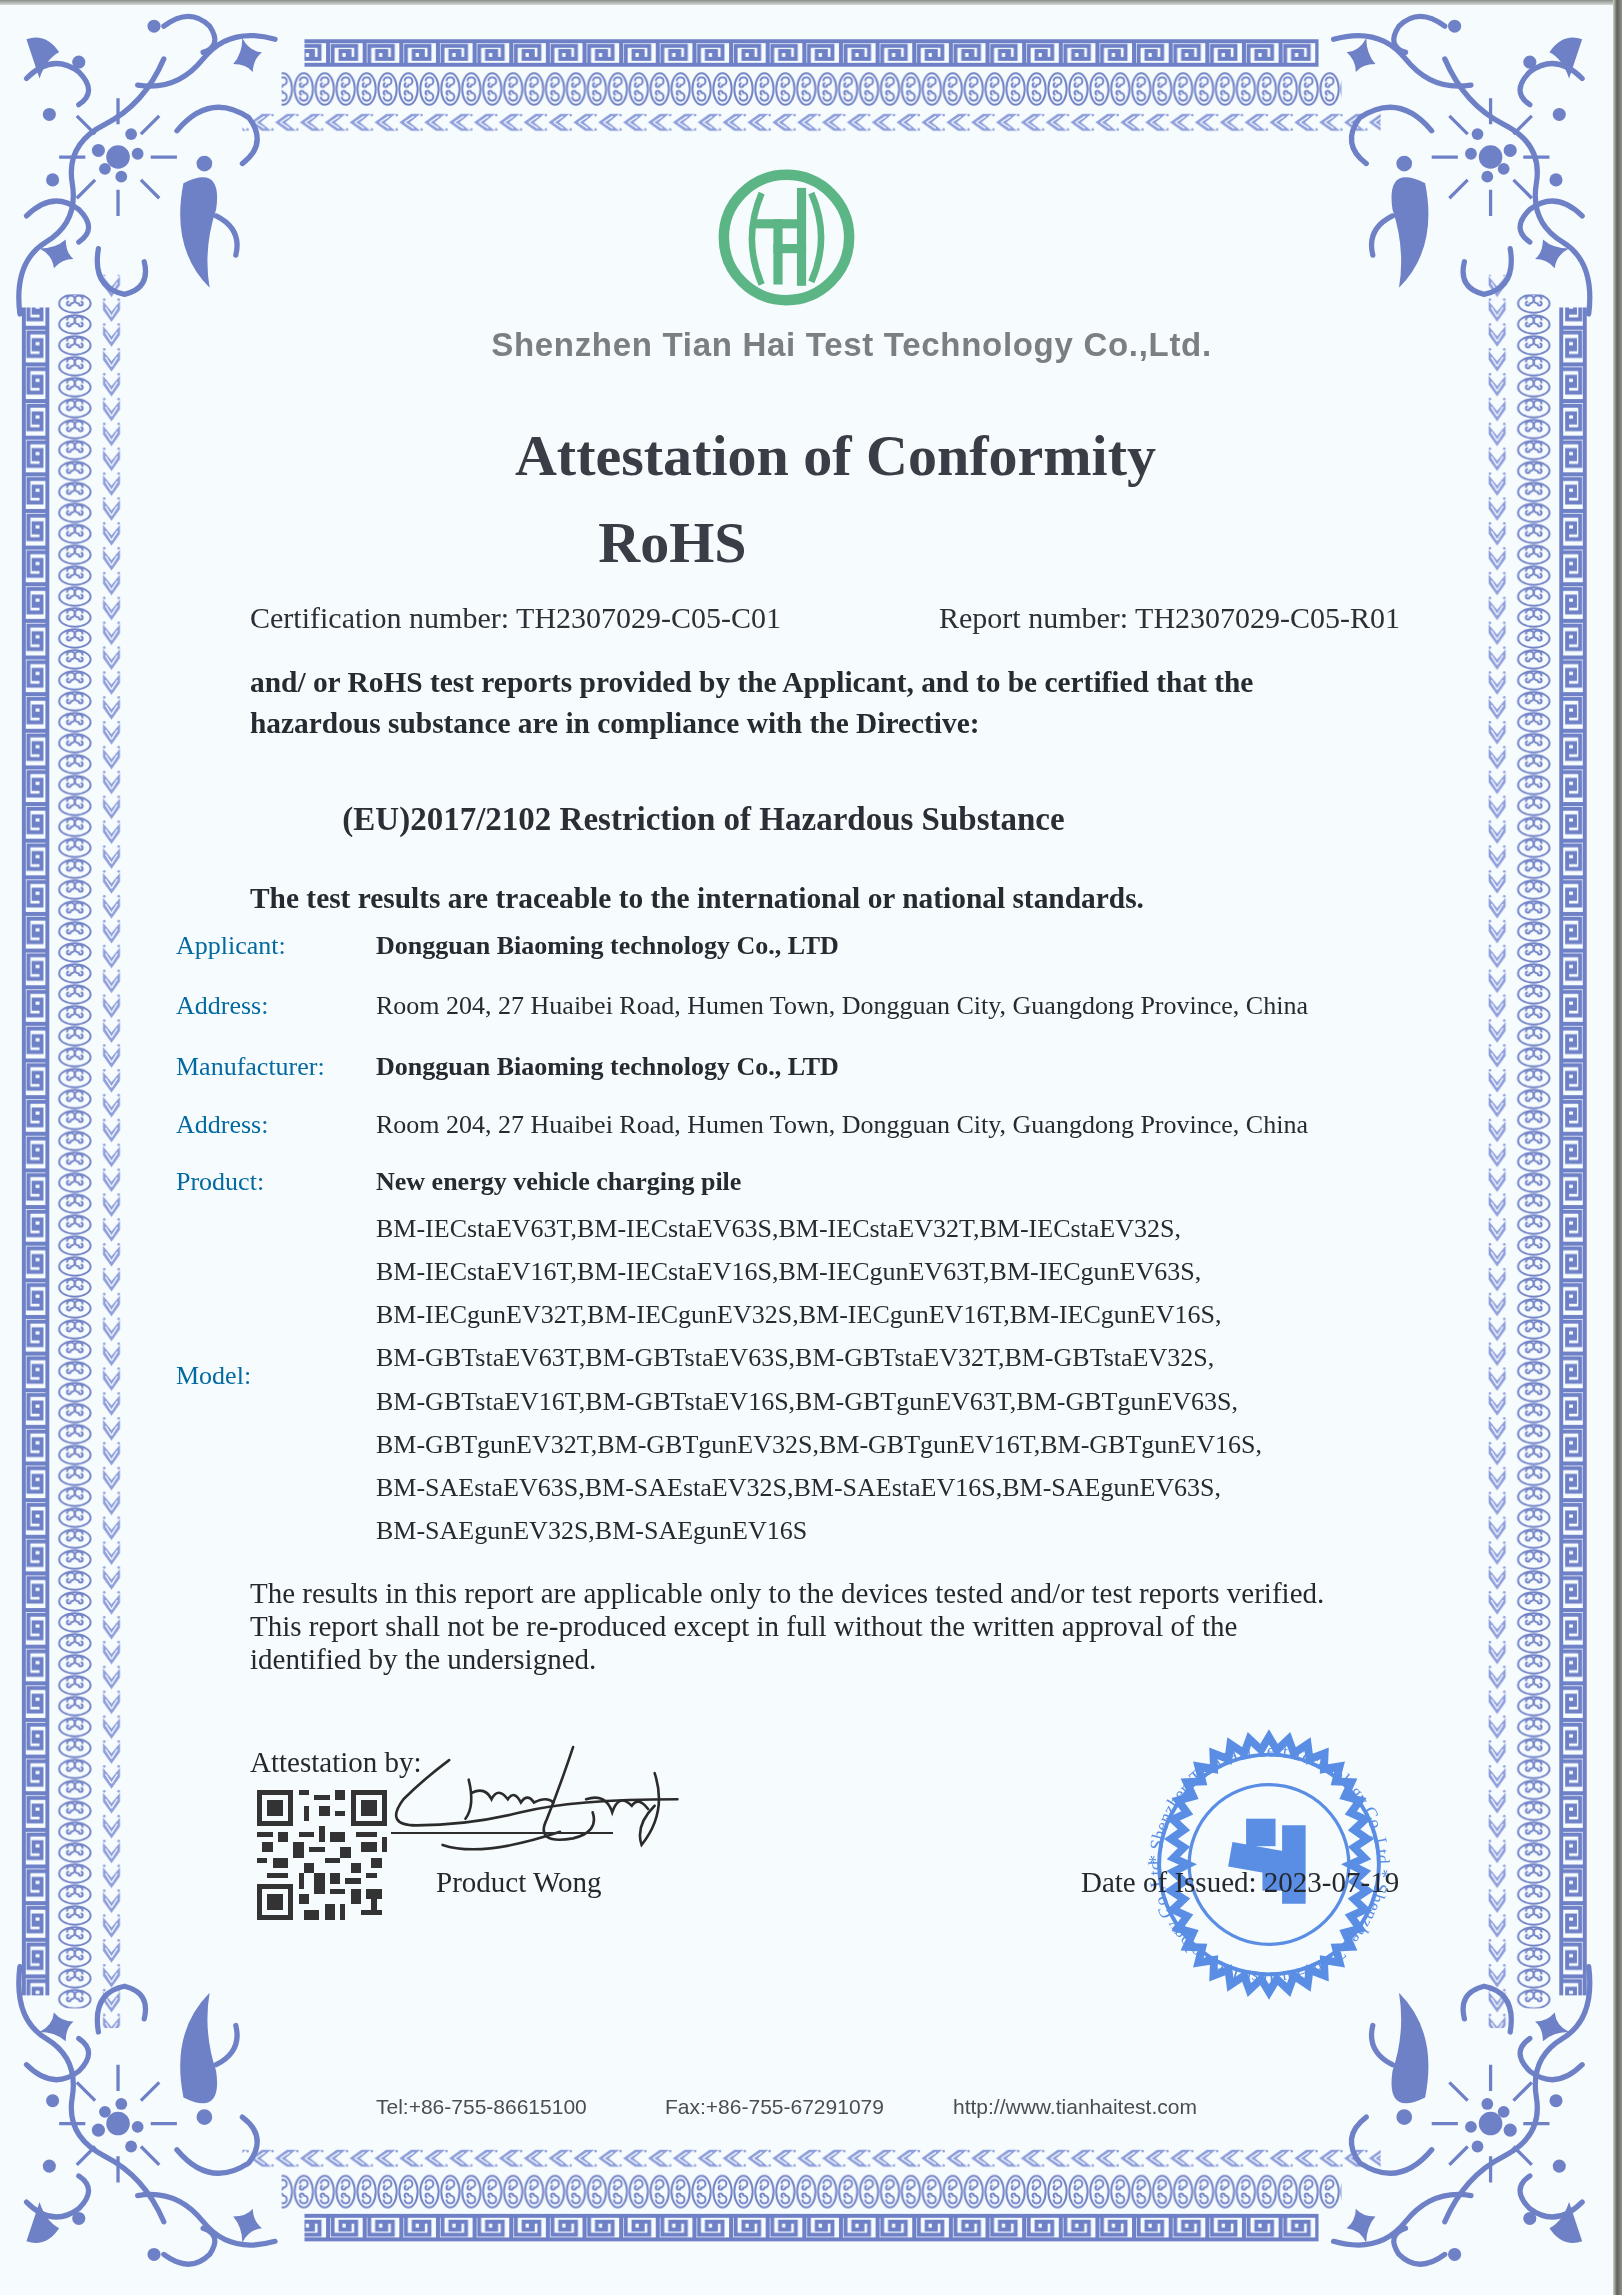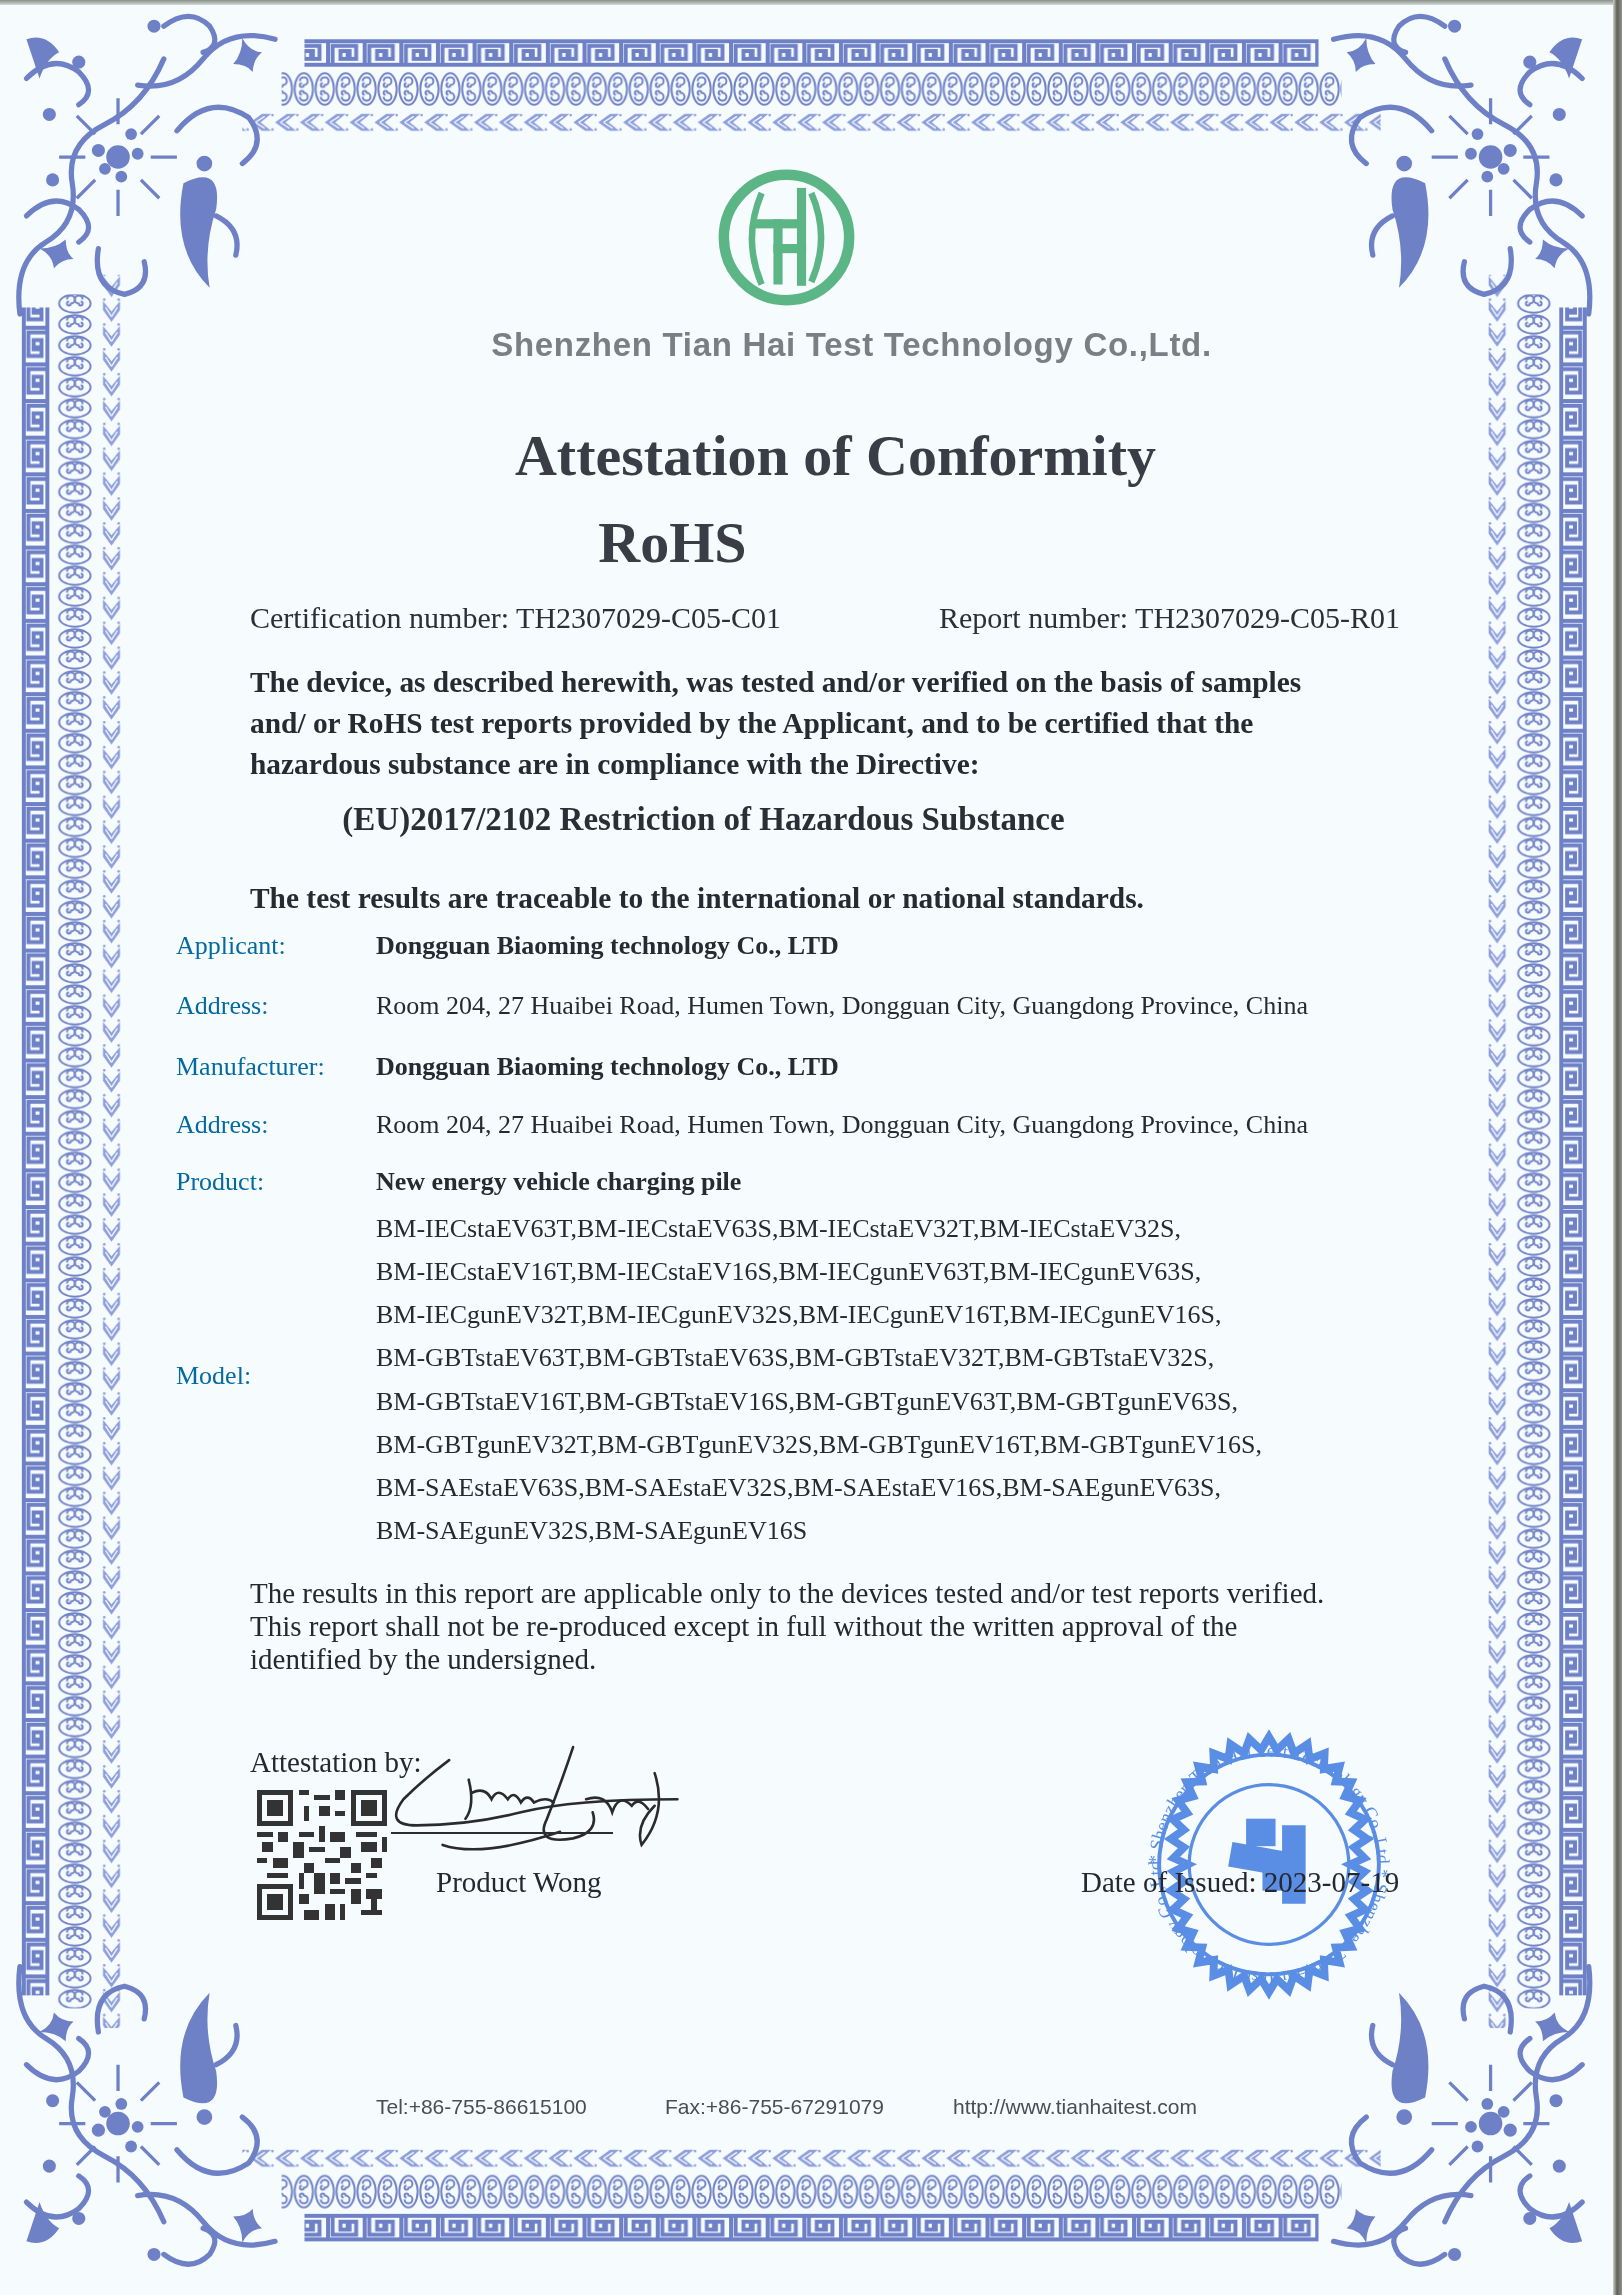--- a/index.html
+++ b/index.html
@@ -164,21 +164,20 @@
 <div class="abs serif num" style="left:226px;">
   <span>Certification number:</span>
   <span>TH2307029-C05-C01</span>
 </div>
 <div class="abs serif num" style="left:915px;">
   <span>Report number:</span>
   <span>TH2307029-C05-R01</span>
 </div>
 
 <div class="abs serif bold-para">
-  <div>The device, as described herewith, was tested and/or verified on the basis of samples</div>
   <div>and/ or RoHS test reports provided by the Applicant, and to be certified that the</div>
   <div>hazardous substance are in compliance with the Directive:</div>
 </div>
 
 <p class="abs serif directive">(EU)2017/2102 Restriction of Hazardous Substance</p>
 <p class="abs serif trace">The test results are traceable to the international or national standards.</p>
 
 <span class="abs serif lbl" style="top:931px;">Applicant:</span>
 <span class="abs serif val b" style="top:931px;">Dongguan Biaoming technology Co., LTD</span>
 

